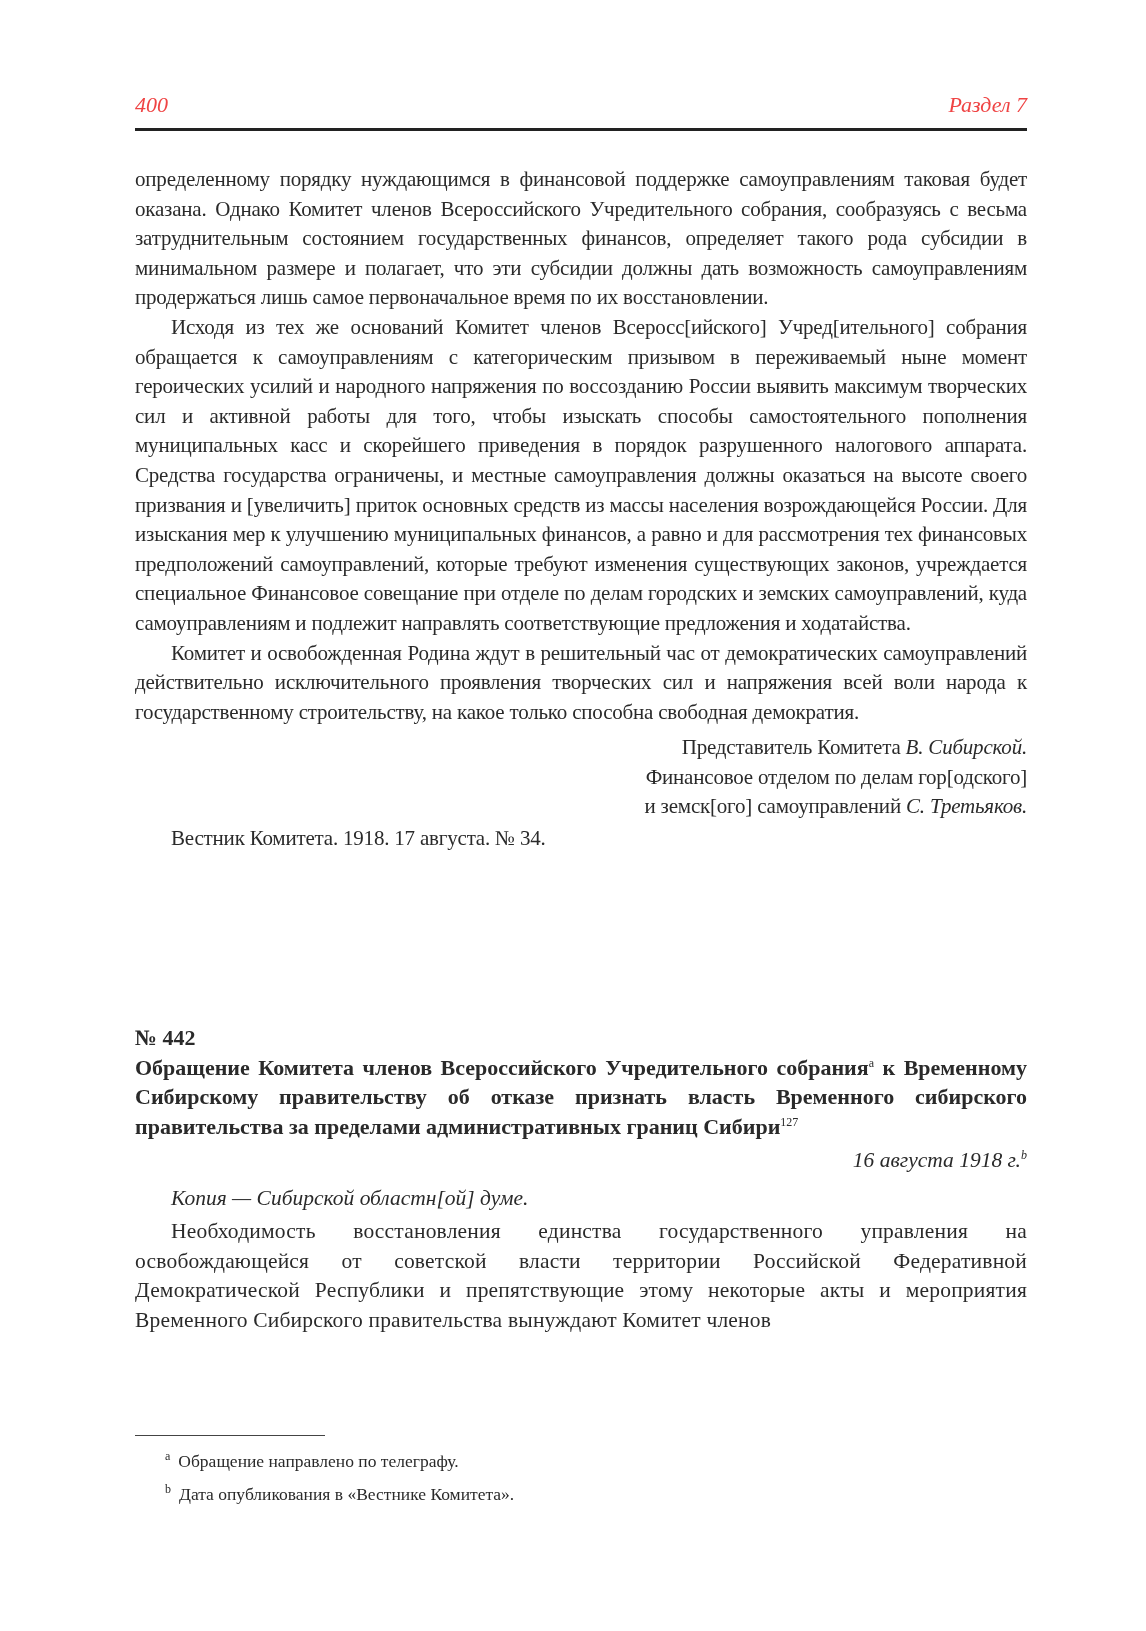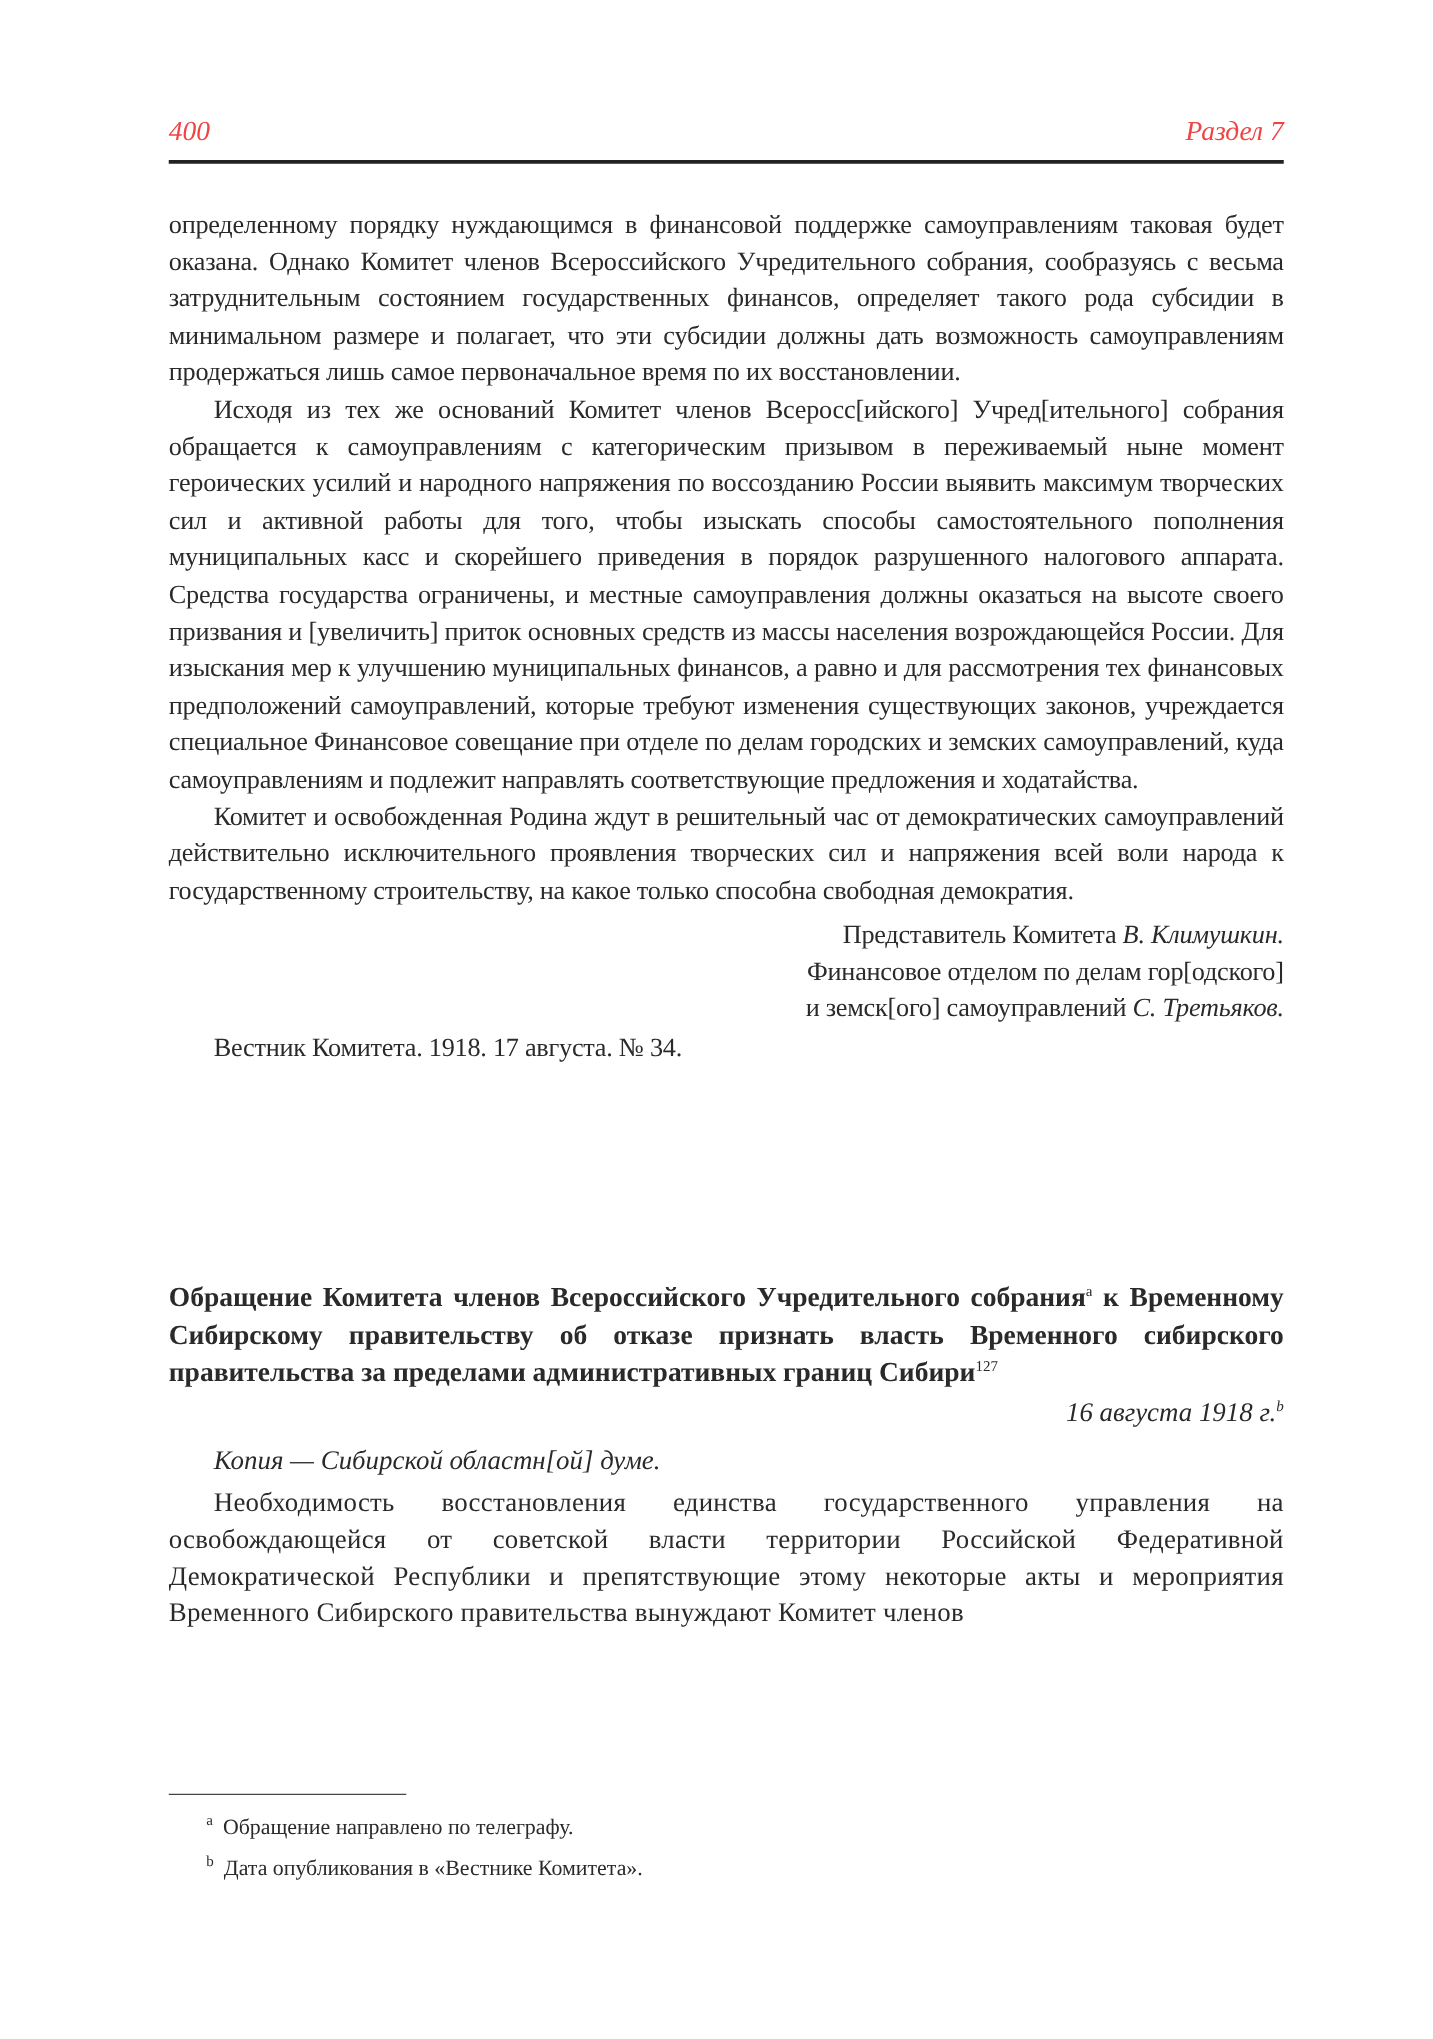--- a/index.html
+++ b/index.html
@@ -60,35 +60,36 @@
   <div class="head-rule"></div>
 
   <div class="body-text">
     <p>определенному порядку нуждающимся в финансовой поддержке самоуправлениям таковая будет оказана. Однако Комитет членов Всероссийского Учредительного собрания, сообразуясь с весьма затруднительным состоянием государственных финансов, определяет такого рода субсидии в минимальном размере и полагает, что эти субсидии должны дать возможность самоуправлениям продержаться лишь самое первоначальное время по их восстановлении.</p>
     <p class="ind">Исходя из тех же оснований Комитет членов Всеросс[ийского] Учред[ительного] собрания обращается к самоуправлениям с категорическим призывом в переживаемый ныне момент героических усилий и народного напряжения по воссозданию России выявить максимум творческих сил и активной работы для того, чтобы изыскать способы самостоятельного пополнения муниципальных касс и скорейшего приведения в порядок разрушенного налогового аппарата. Средства государства ограничены, и местные самоуправления должны оказаться на высоте своего призвания и [увеличить] приток основных средств из массы населения возрождающейся России. Для изыскания мер к улучшению муниципальных финансов, а равно и для рассмотрения тех финансовых предположений самоуправлений, которые требуют изменения существующих законов, учреждается специальное Финансовое совещание при отделе по делам городских и земских самоуправлений, куда самоуправлениям и подлежит направлять соответствующие предложения и ходатайства.</p>
     <p class="ind">Комитет и освобожденная Родина ждут в решительный час от демократических самоуправлений действительно исключительного проявления творческих сил и напряжения всей воли народа к государственному строительству, на какое только способна свободная демократия.</p>
 
     <div style="margin-top:6px;">
       <p class="sig">
         <span>Представитель Комитета</span>
-        <span class="nm">В. Климушкин.</span>
+        <span class="nm">В. Сибирской.</span>
       </p>
       <p class="sig">
         <span>Финансовое отделом по делам гор[одского]</span>
       </p>
       <p class="sig">
         <span>и земск[ого] самоуправлений</span>
         <span class="nm">С. Третьяков.</span>
       </p>
     </div>
 
     <p class="source">Вестник Комитета. 1918. 17 августа. № 34.</p>
   </div>
 
   <div class="doc-block">
+    <p class="doc-num">№ 442</p>
     <p class="doc-title"><span>Обращение Комитета членов Всероссийского Учредительного собрания</span><sup>a</sup><span> к Временному Сибирскому правительству об отказе признать власть Временного сибирского правительства за пределами административных границ Сибири</span><sup>127</sup></p>
     <p class="doc-date"><span>16 августа 1918 г.</span><sup>b</sup></p>
     <p class="copy-line">Копия — Сибирской областн[ой] думе.</p>
     <p class="doc-body">Необходимость восстановления единства государственного управления на освобождающейся от советской власти территории Российской Федеративной Демократической Республики и препятствующие этому некоторые акты и мероприятия Временного Сибирского правительства вынуждают Комитет членов</p>
   </div>
 
   <div class="fn-rule"></div>
   <div class="footnotes">
     <p><span class="mark">a</span><span>Обращение направлено по телеграфу.</span></p>
     <p><span class="mark">b</span><span>Дата опубликования в «Вестнике Комитета».</span></p>

